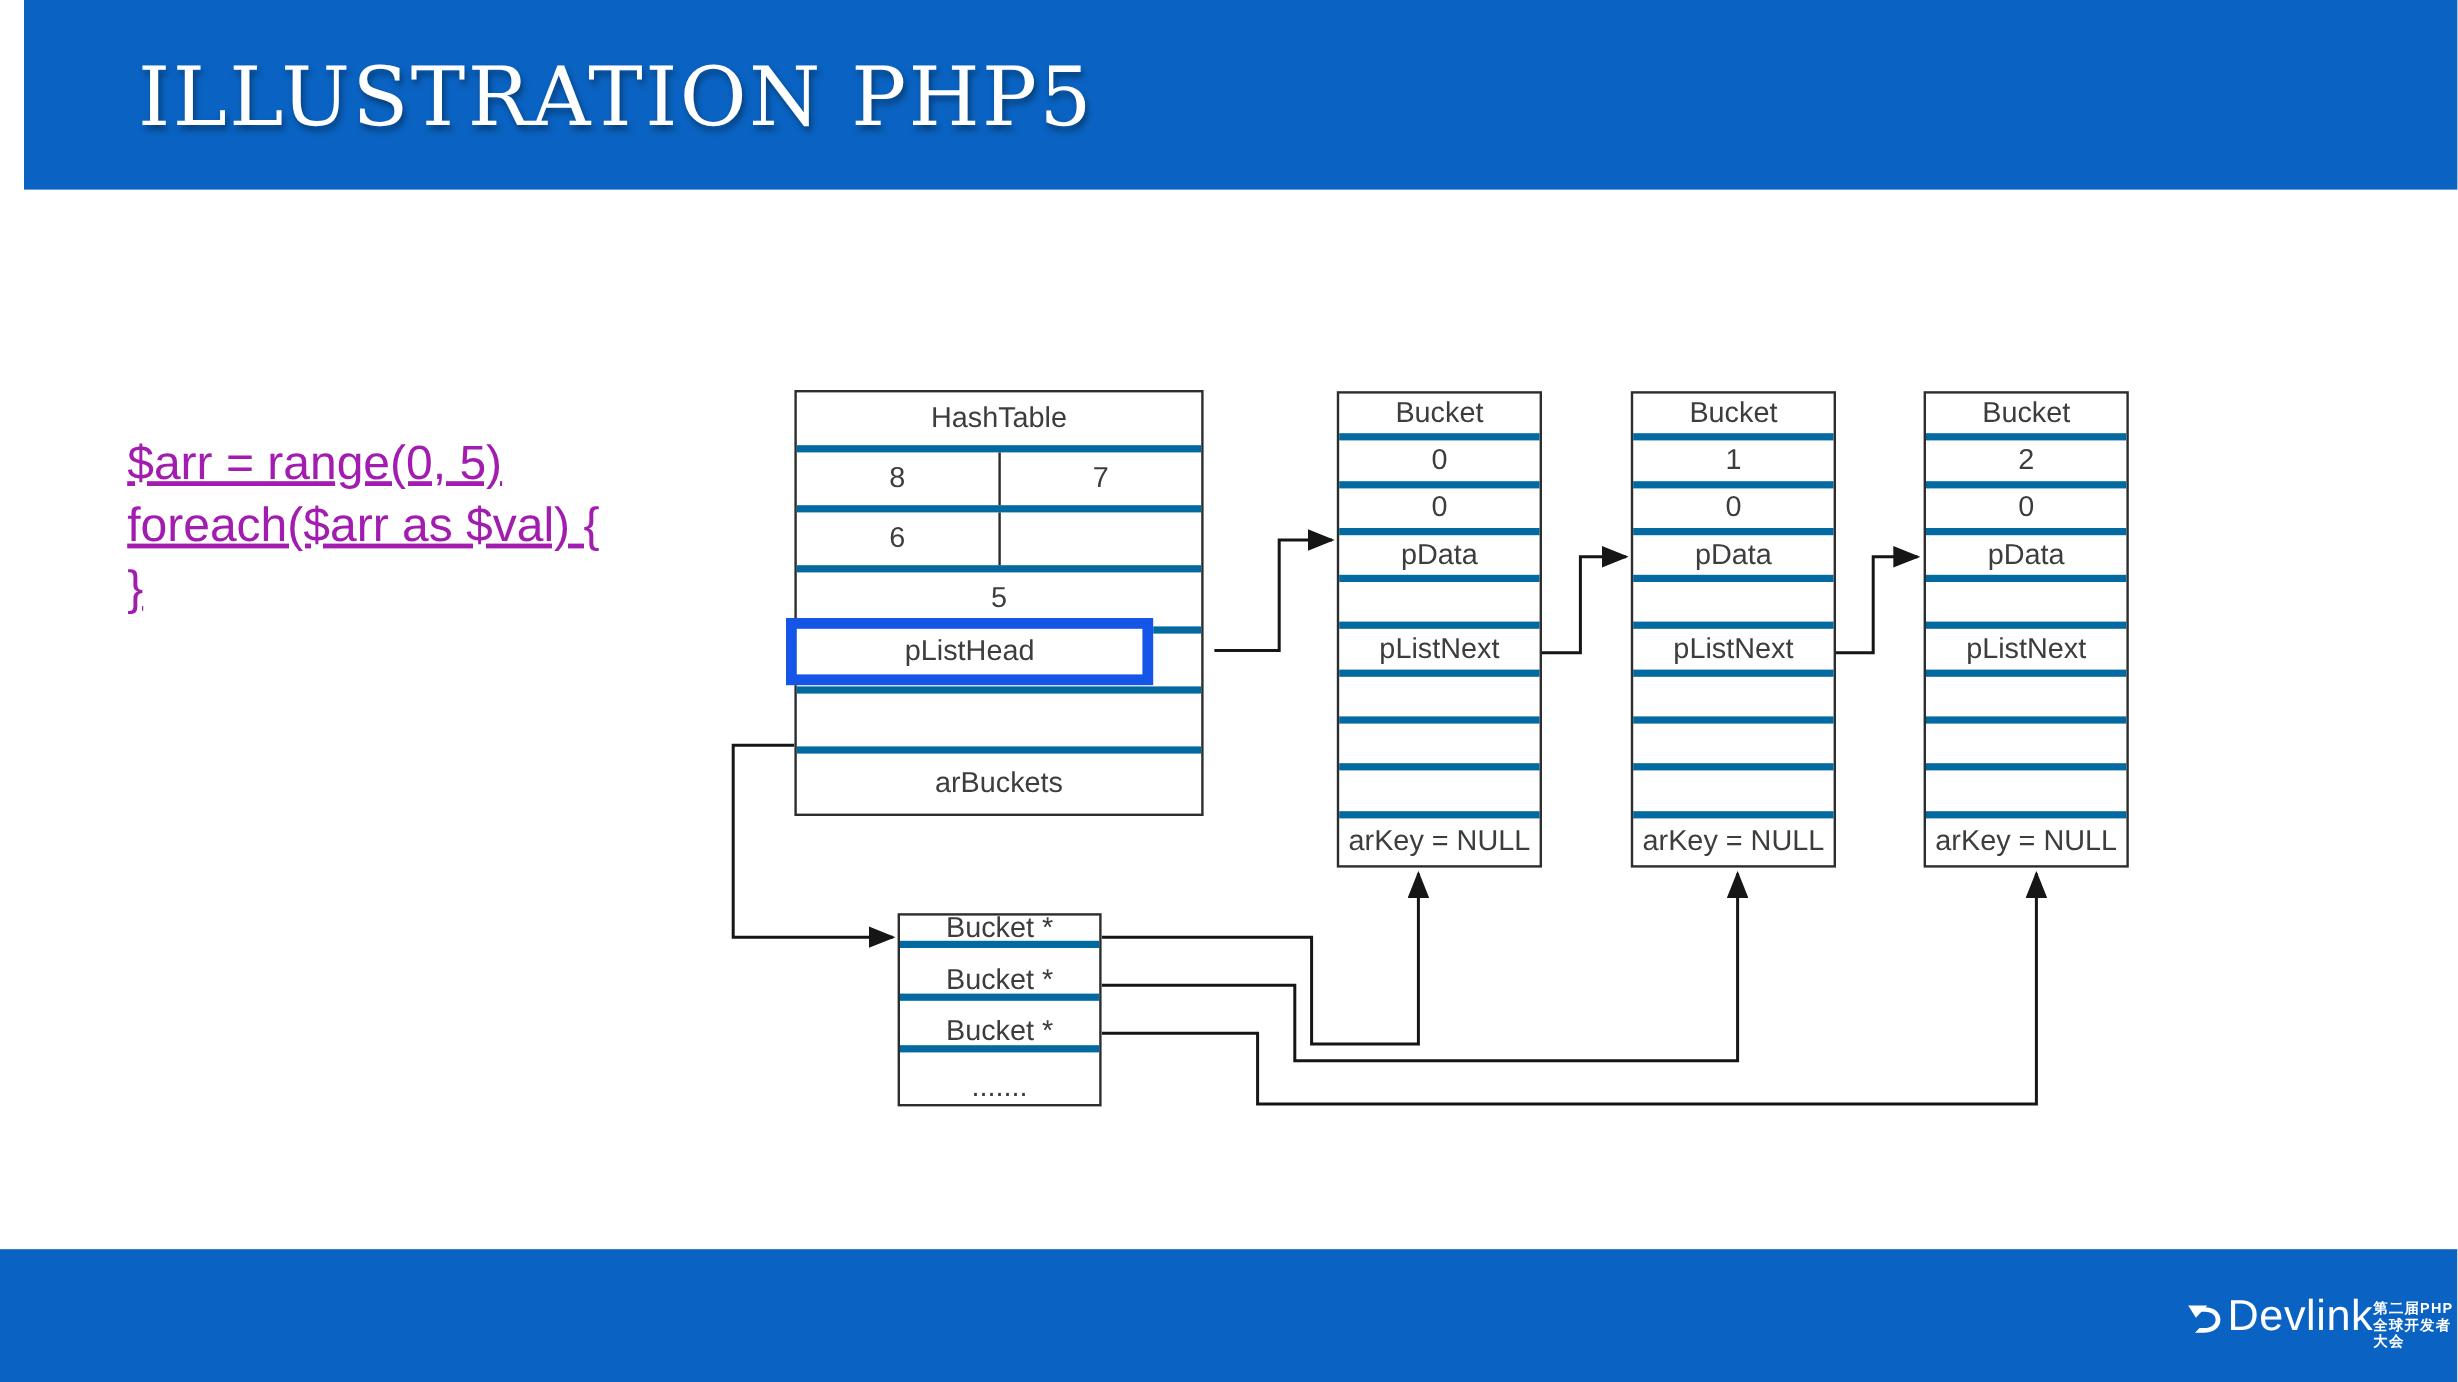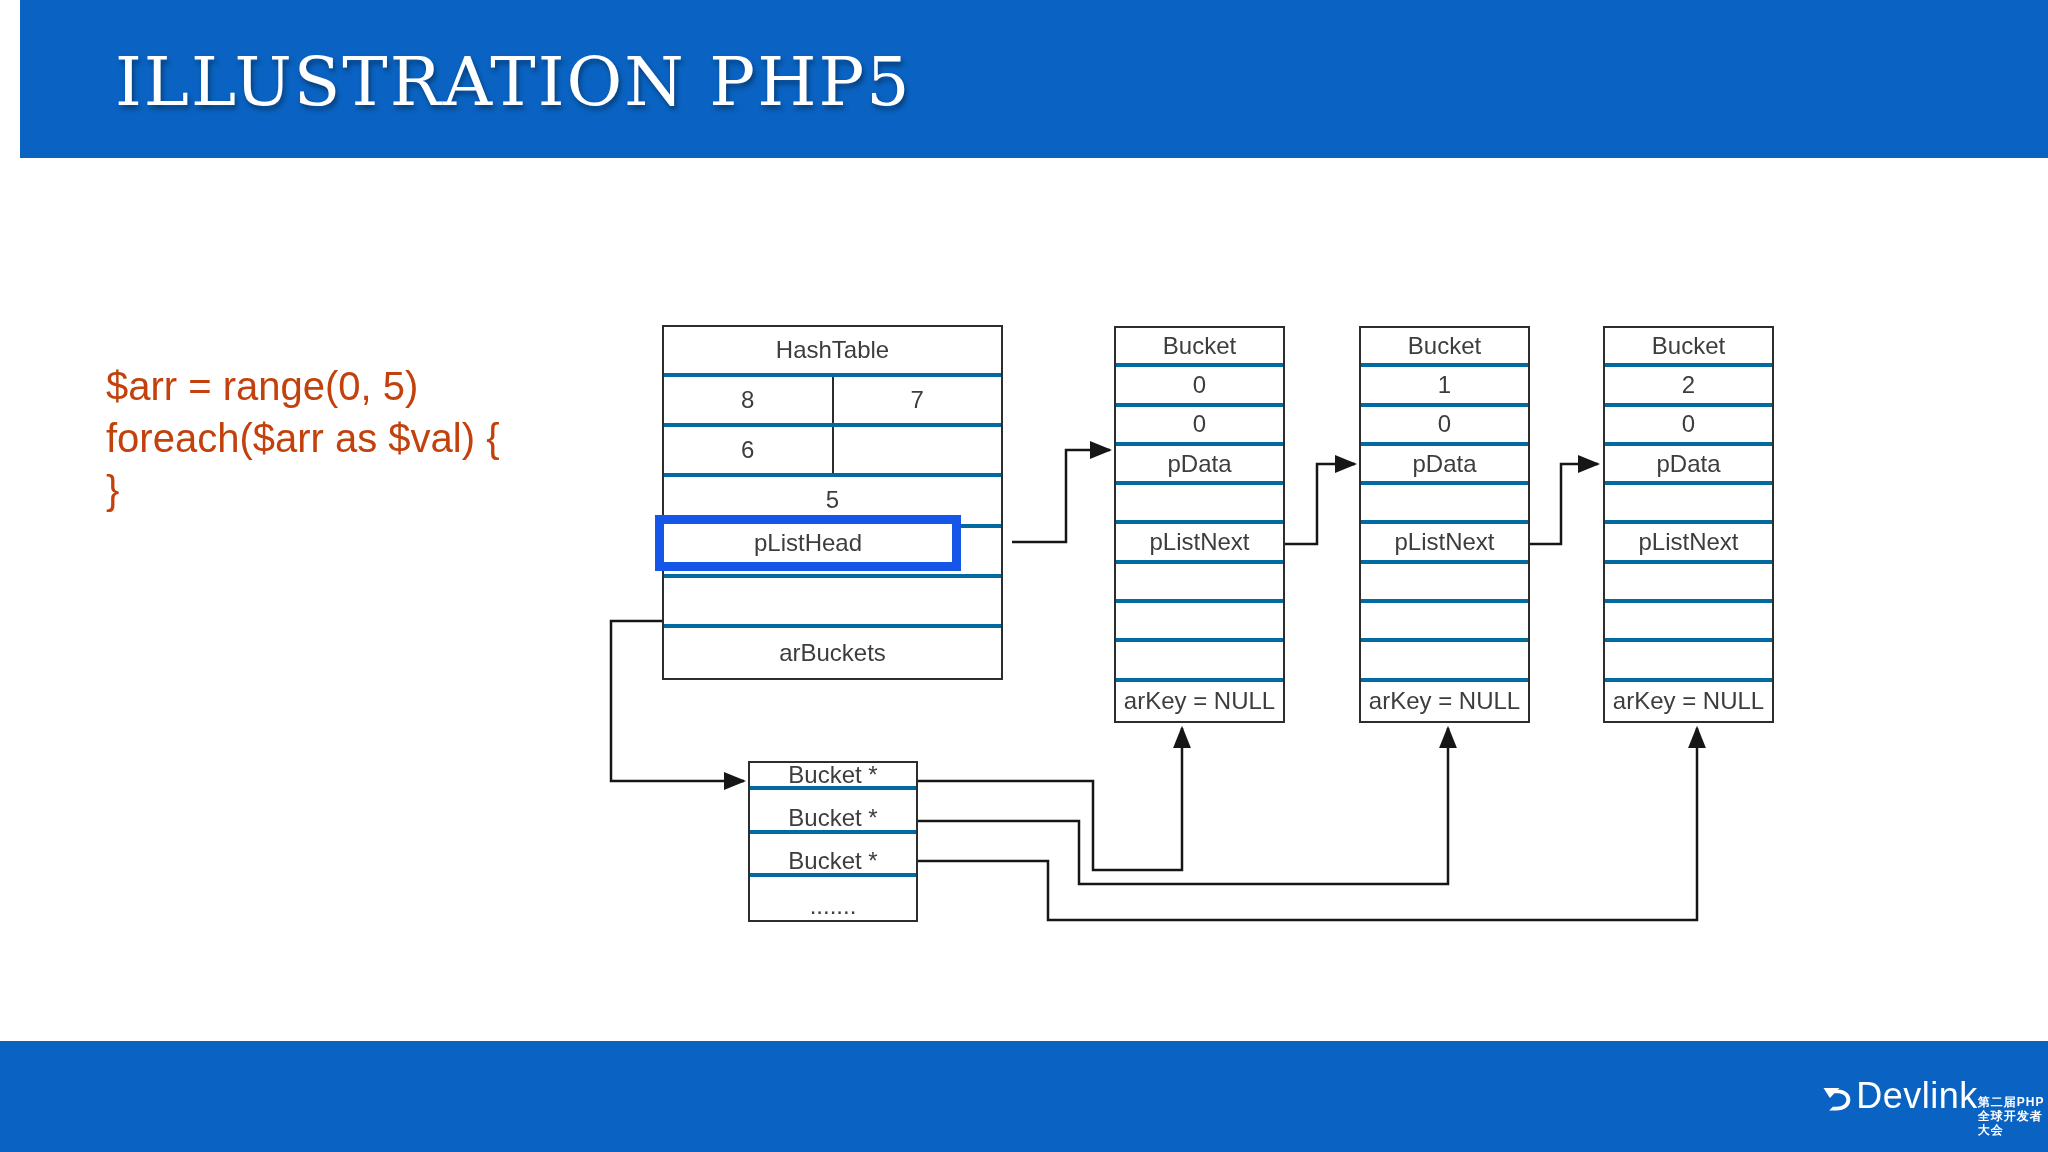--- a/index.html
+++ b/index.html
@@ -8,26 +8,26 @@
 
   
   .band-top{position:absolute;left:0;top:0;width:2048px;height:158px;background:#0A63C2;margin-left:20px;}
   .band-bottom{position:absolute;left:0;top:1041px;width:2048px;height:111px;background:#0A63C2;}
   .slide-title{position:absolute;left:95px;top:44px;margin:0;color:#ffffff;
                font-family:"DejaVu Serif","Liberation Serif",serif;font-weight:400;
                font-size:68px;line-height:76px;letter-spacing:2px;
                font-feature-settings:"onum";text-shadow:2px 4px 5px rgba(0,0,0,0.38);}
 
   
-  .code{position:absolute;left:106px;top:360px;color:#c2410c;font-size:40px;line-height:52px;}
+  .code{position:absolute;left:106px;top:360px;color:#a21caf;font-size:40px;line-height:52px;text-decoration:underline;}
 
   
   .dtable{position:absolute;display:grid;grid-auto-rows:1fr;background:#ffffff;
           border:2px solid #2d2d2d;box-sizing:border-box;}
-  .trow{display:flex;border-bottom:4px solid #0369a1;min-height:0;}
+  .trow{display:flex;border-bottom:6px solid #0369a1;min-height:0;}
   .trow:last-child{border-bottom:none;}
   .tcell{flex:1;display:flex;align-items:center;justify-content:center;
          font-size:24px;color:#3d3d3d;white-space:pre;overflow:hidden;}
   .tcell + .tcell{border-left:2px solid #2d2d2d;}
 
   .hashtable{left:662px;top:325px;width:341px;height:355px;}
   .bucket0{left:1114px;top:326px;width:171px;height:397px;}
   .bucket1{left:1359px;top:326px;width:171px;height:397px;}
   .bucket2{left:1603px;top:326px;width:171px;height:397px;}
   .bucket-array{left:748px;top:761px;width:170px;height:161px;gap:16px;}
@@ -40,21 +40,21 @@
 
   
   .arrows{position:absolute;left:0;top:0;pointer-events:none;}
 
   
   .logo{position:absolute;left:1822px;top:1078px;display:flex;align-items:flex-start;}
   .logo-mark{width:44px;height:44px;margin-right:4px;}
   .logo-text-col{display:flex;flex-direction:row;}
   .logo-brand{color:#ffffff;font-size:36px;line-height:36px;font-weight:400;letter-spacing:0.5px;}
   .logo-tagline{color:#ffffff;font-size:12px;line-height:14px;font-weight:700;
-                letter-spacing:1px;margin-top:17px;}
+                letter-spacing:1px;margin-top:5px;}
 </style>
 </head>
 <body>
 
 <div class="slide">
 
   <div class="band-top">
     <h1 class="slide-title">ILLUSTRATION PHP5</h1>
   </div>
 

